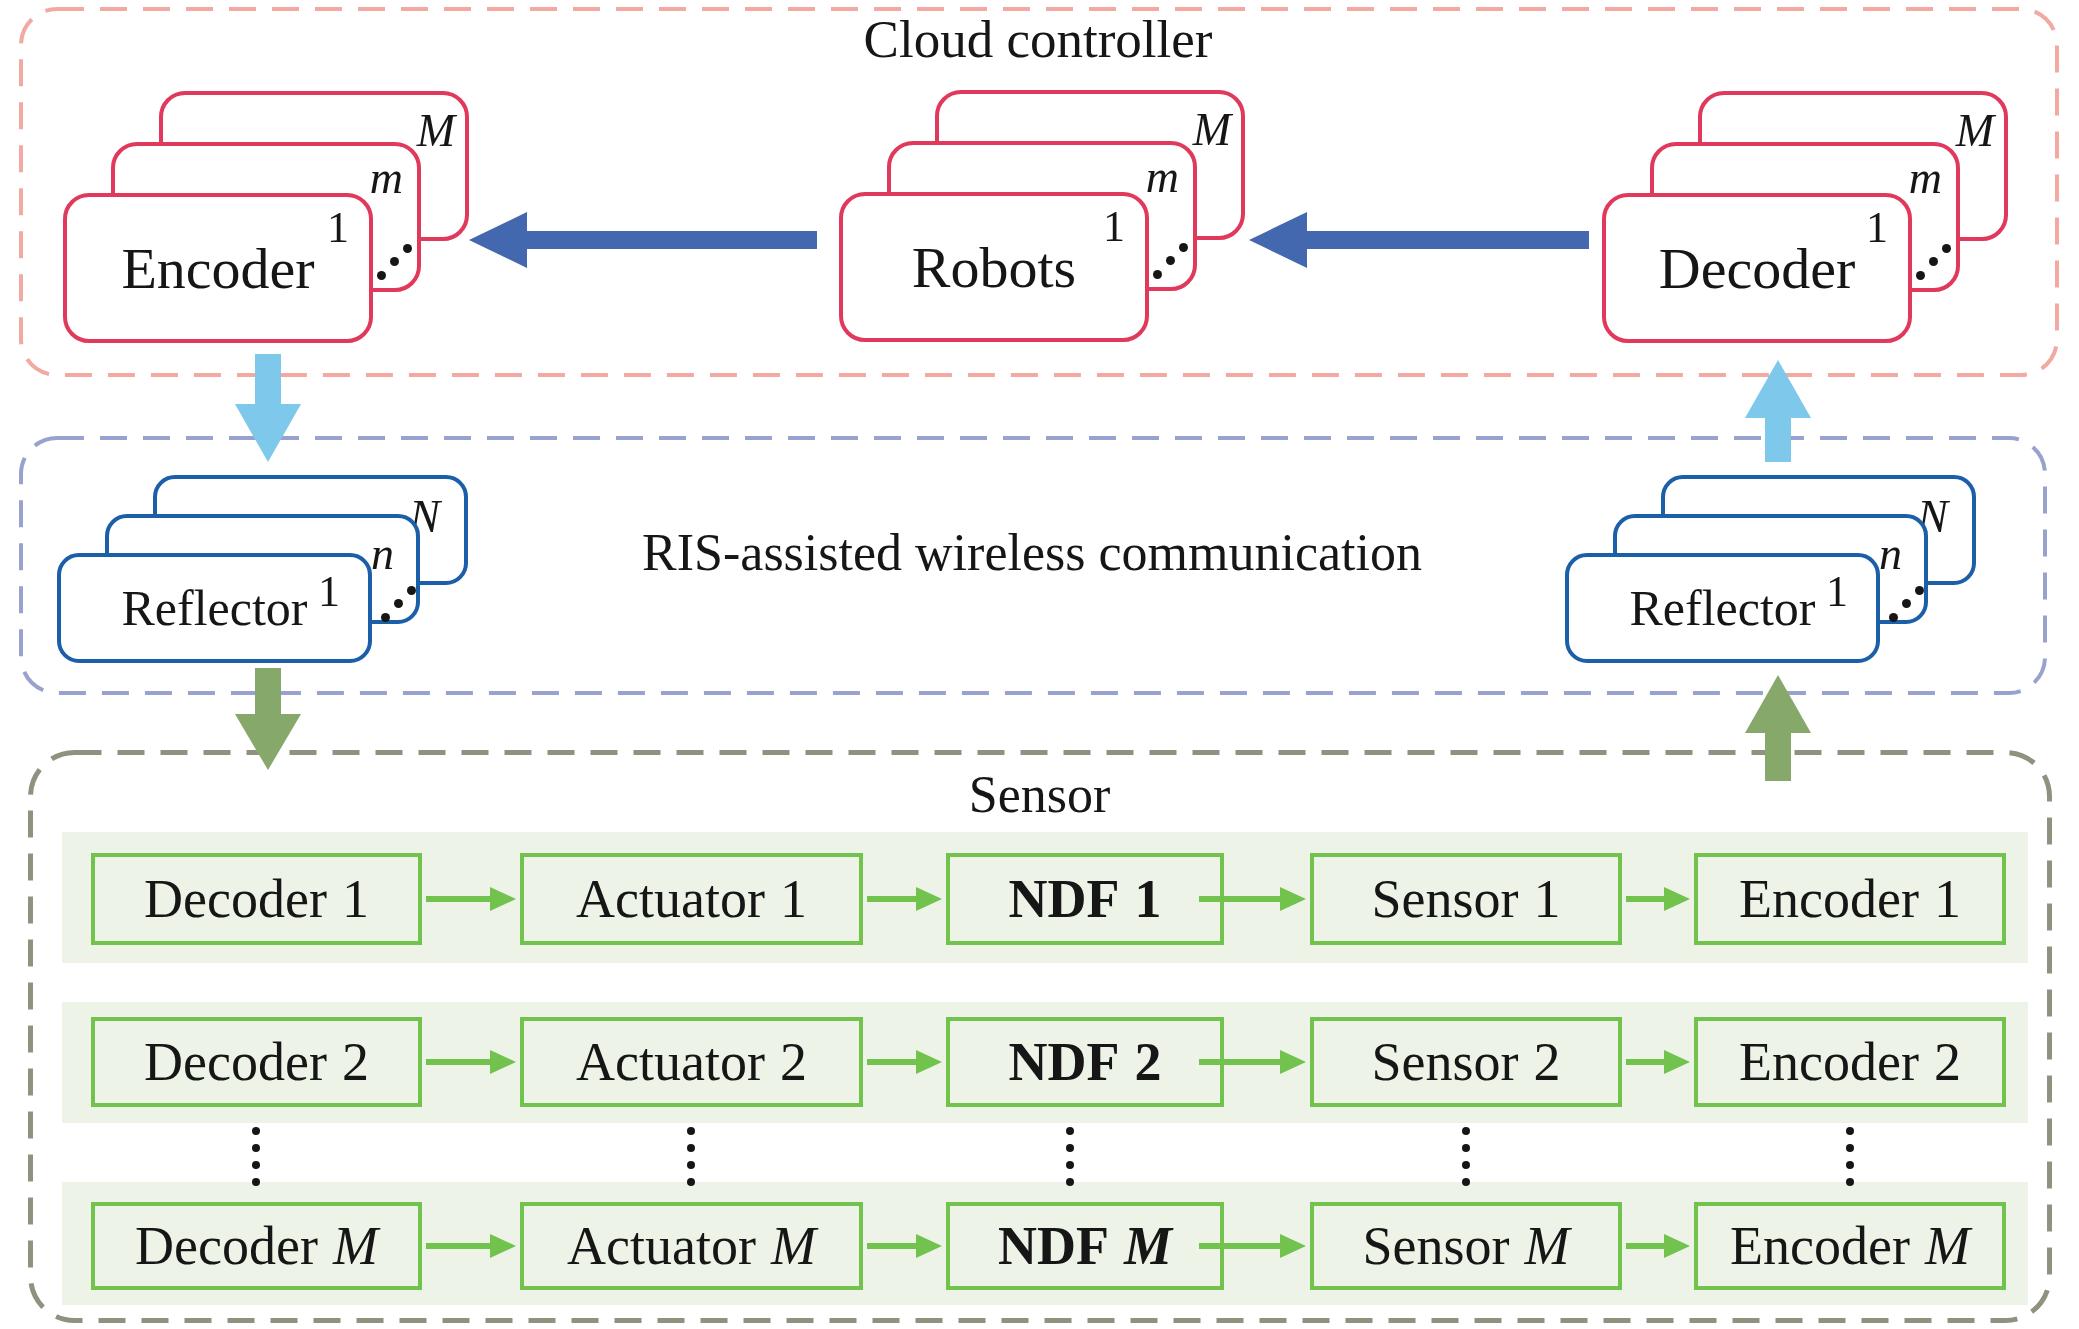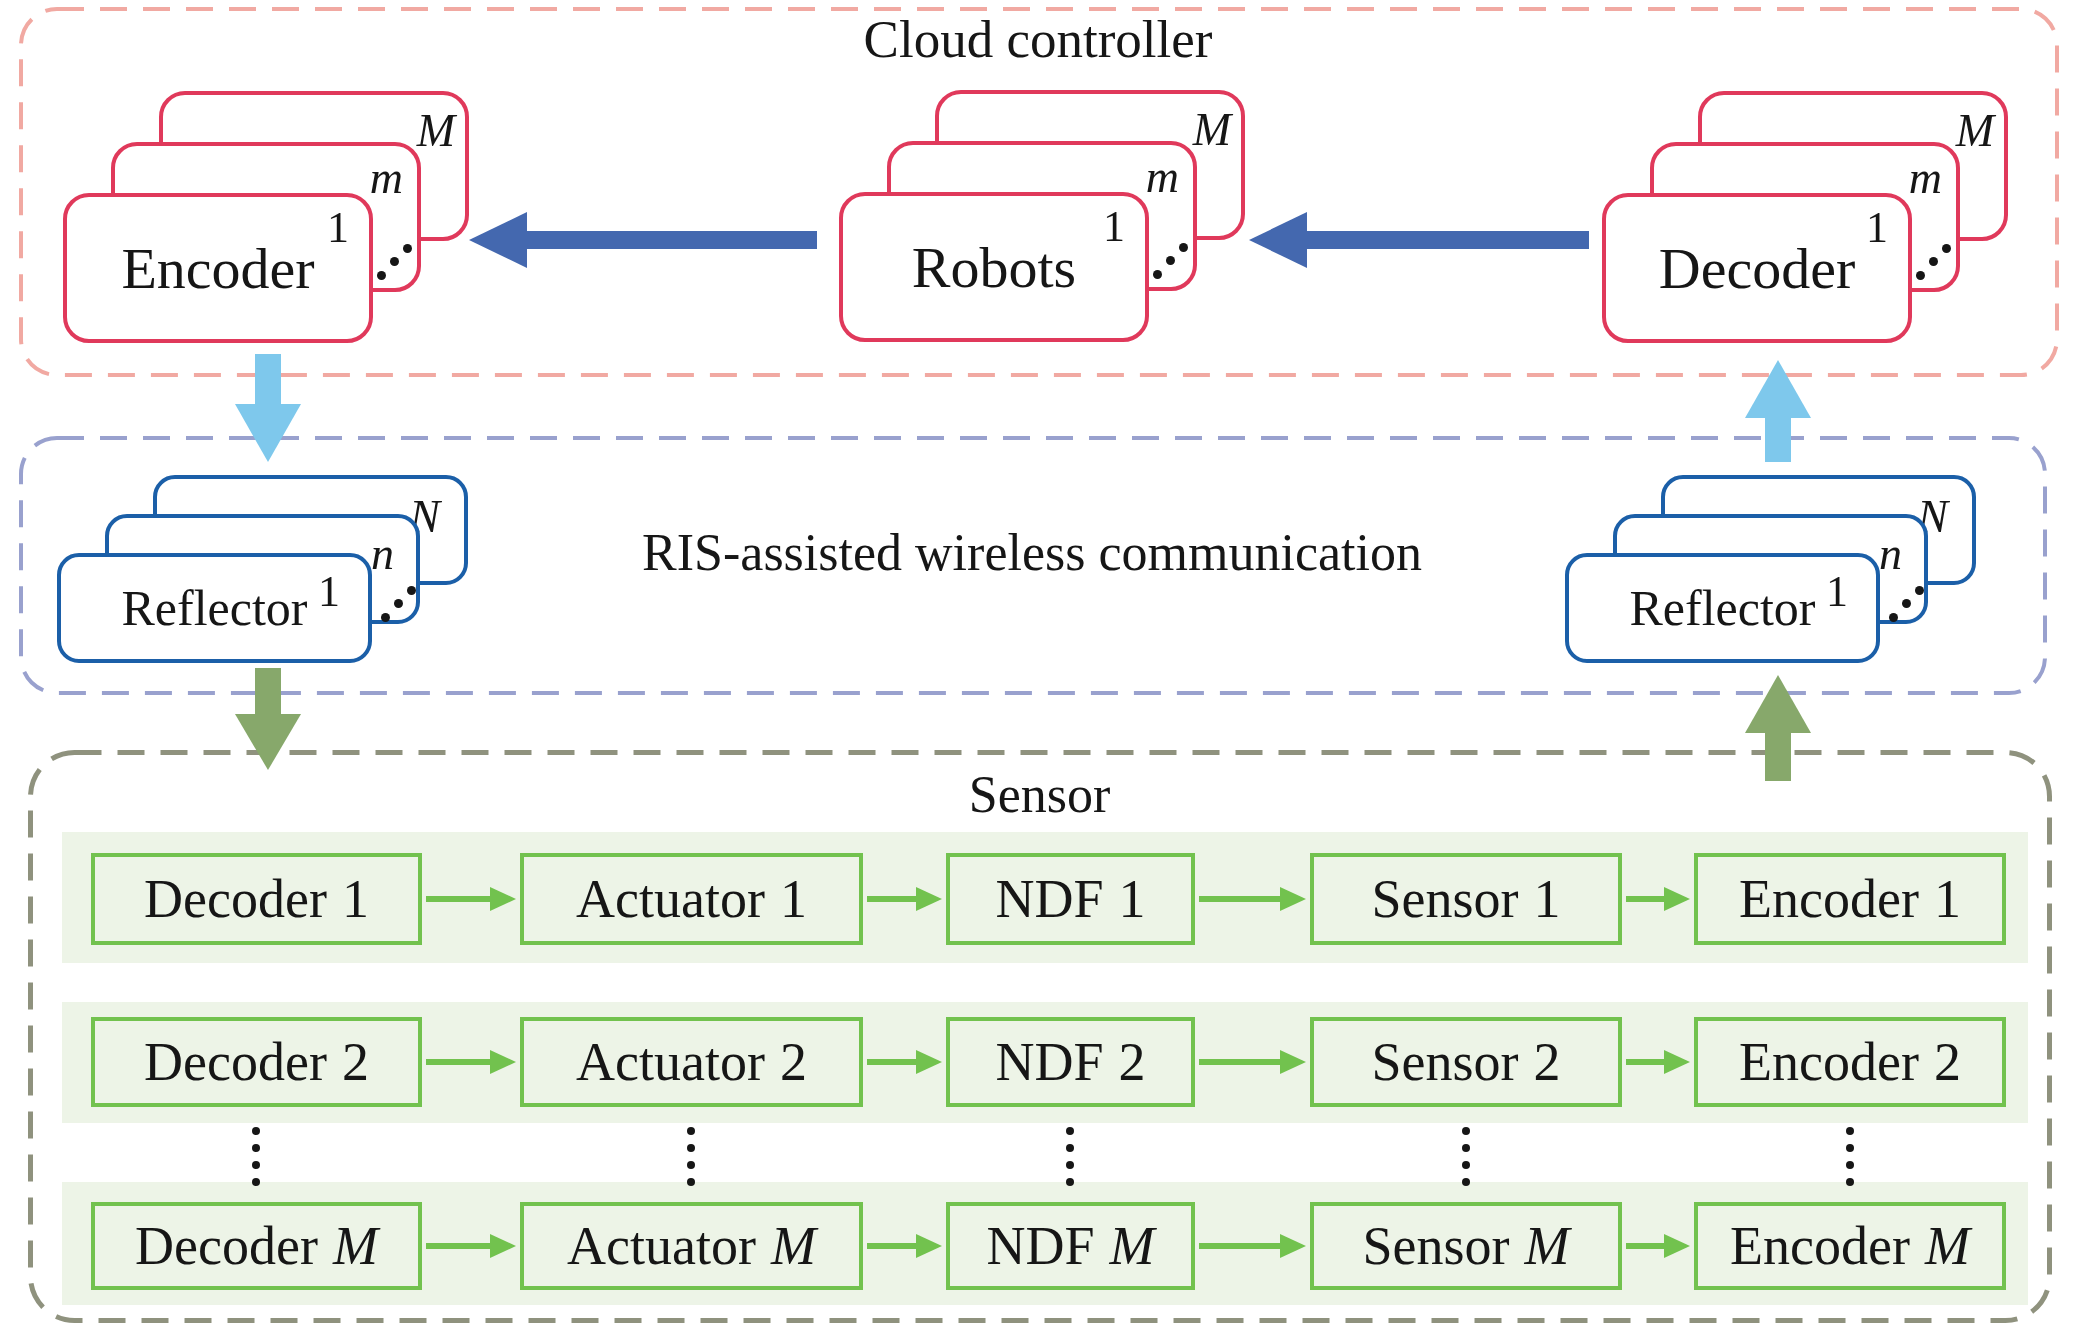--- a/index.html
+++ b/index.html
@@ -56,21 +56,21 @@
   .head.up-gr   { border-left:33px solid transparent; border-right:33px solid transparent; border-bottom:58px solid var(--arrow-olive); }
 
   
   .row-strip { position:absolute; left:62px; width:1966px; background:var(--row-bg); }
   .rbox { position:absolute; box-sizing:border-box; border:4px solid var(--robot-green);
           display:flex; align-items:center; justify-content:center; font-size:54px; white-space:nowrap; }
   .rbox .idx { margin-left:0.28em; }
   .rbox .idx.it { font-style:italic; }
   .c0 { left:91px;  width:331px; }
   .c1 { left:520px; width:343px; }
-  .c2 { left:946px; width:249px; }
+  .c2 { left:946px; width:278px;font-weight:bold; }
   .c3 { left:1310px; width:312px; }
   .c4 { left:1694px; width:312px; }
   .r1 { top:853px;  height:92px; }
   .r2 { top:1017px; height:90px; }
   .rm { top:1202px; height:88px; }
   .mini-shaft { position:absolute; height:6px; background:var(--robot-green); }
   .mini-head  { position:absolute; width:0; height:0; border-top:12px solid transparent; border-bottom:12px solid transparent; border-left:26px solid var(--robot-green); }
 </style>
 </head>
 <body>

